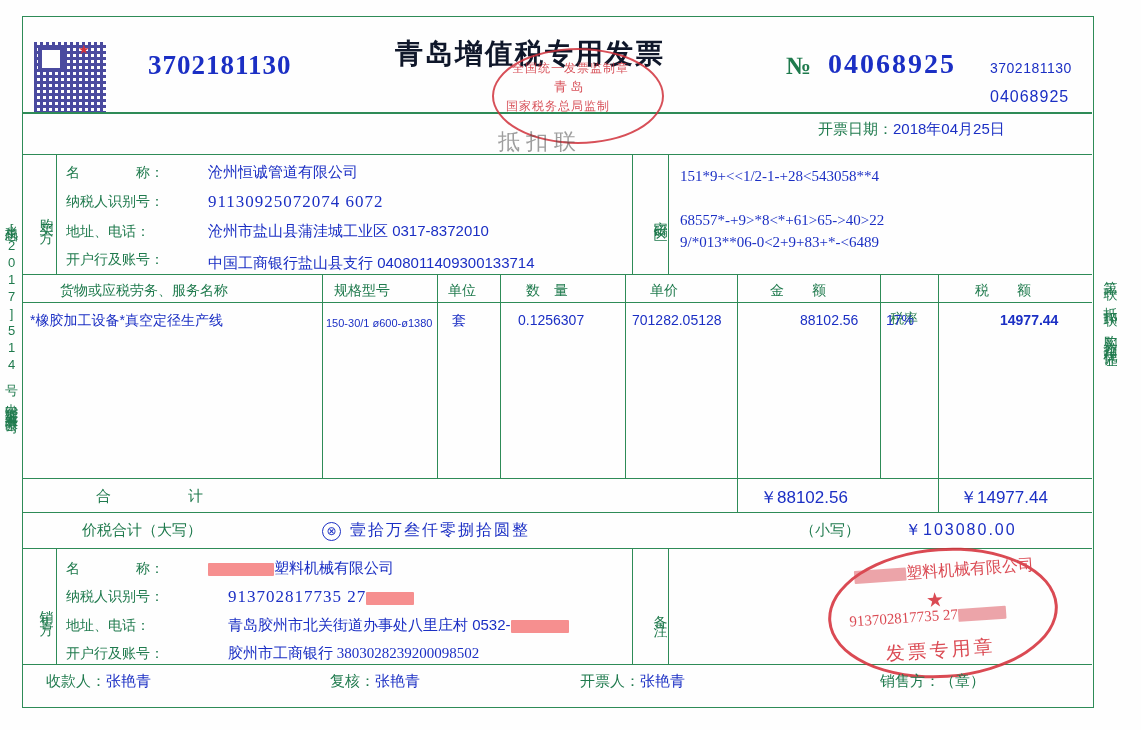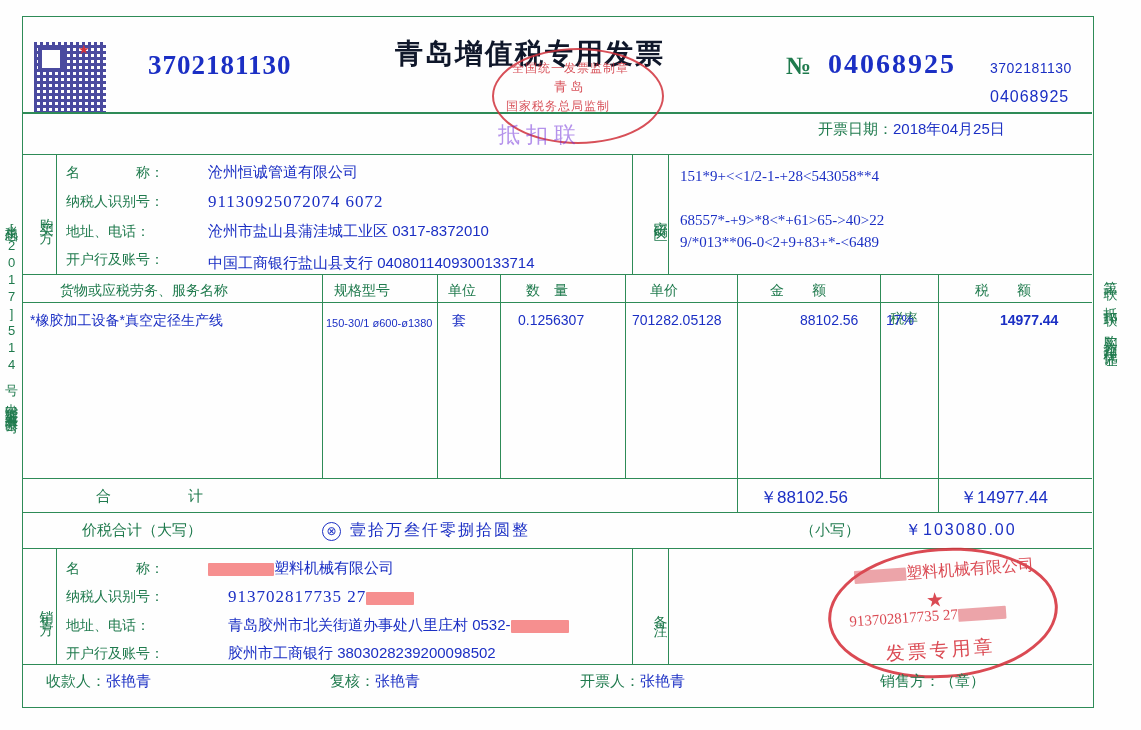--- a/index.html
+++ b/index.html
@@ -31,21 +31,21 @@
       background-color:#fff;opacity:.85;}
   .qr::after{content:"";position:absolute;left:4px;top:4px;width:18px;height:18px;border:4px solid #2b2b8f;background:#fff;}
 
   
   .seal-top{position:absolute;left:492px;top:48px;width:168px;height:92px;border:2px solid #d1323c;
       border-radius:50%;color:#d1323c;opacity:.85;}
   .seal-top .s1{position:absolute;left:18px;top:10px;font-size:12px;letter-spacing:1px;}
   .seal-top .s2{position:absolute;left:60px;top:28px;font-size:13px;}
   .seal-top .s3{position:absolute;left:12px;top:48px;font-size:12px;letter-spacing:1px;}
   .seal-top-star{position:absolute;left:78px;top:42px;font-size:13px;color:#d1323c;}
-  .kouliao{position:absolute;left:498px;top:120px;font-size:22px;color:#6d28d9;opacity:.5;letter-spacing:6px;}
+  .kouliao{position:absolute;left:498px;top:127px;font-size:22px;color:#404040;opacity:.5;letter-spacing:6px;}
 
   
   .leftvert{position:absolute;left:0px;top:215px;width:20px;font-size:13px;color:#1f7a4d;
       writing-mode:vertical-rl;text-orientation:upright;letter-spacing:2px;line-height:18px;}
   .rightvert{position:absolute;left:1100px;top:270px;width:20px;font-size:14px;color:#1f7a4d;
       writing-mode:vertical-rl;text-orientation:upright;letter-spacing:3px;}
 
   
   .row-line{position:absolute;background:#2e8b57;}
   .vcell{position:absolute;width:34px;text-align:center;font-size:14px;color:#1f7a4d;
@@ -193,21 +193,21 @@
   <div class="fval mono" style="left:228px;top:587px;font-size:17px;">
     <span>913702817735 27</span><span class="redact" style="width:48px;"></span>
   </div>
 
   <div class="flabel" style="left:66px;top:617px;">地址、电话：</div>
   <div class="fval" style="left:228px;top:616px;">
     <span>青岛胶州市北关街道办事处八里庄村  0532-</span><span class="redact" style="width:58px;"></span>
   </div>
 
   <div class="flabel" style="left:66px;top:645px;">开户行及账号：</div>
-  <div class="fval" style="left:228px;top:644px;">胶州市工商银行  3803028239200098502</div>
+  <div class="fval" style="left:228px;top:644px;font-family:Liberation Serif, serif;">胶州市工商银行  3803028239200098502</div>
 
   <div class="vcell" style="left:636px;top:590px;height:44px;letter-spacing:8px;">备注</div>
 
   <div class="seal-bot">
     <div class="b1">
       <span class="redact" style="width:52px;background:#d6323c;opacity:.5;"></span><span>塑料机械有限公司</span>
     </div>
     <div class="bstar">★</div>
     <div class="b2">
       <span>913702817735 27</span><span class="redact" style="width:48px;background:#d6323c;opacity:.5;"></span>

